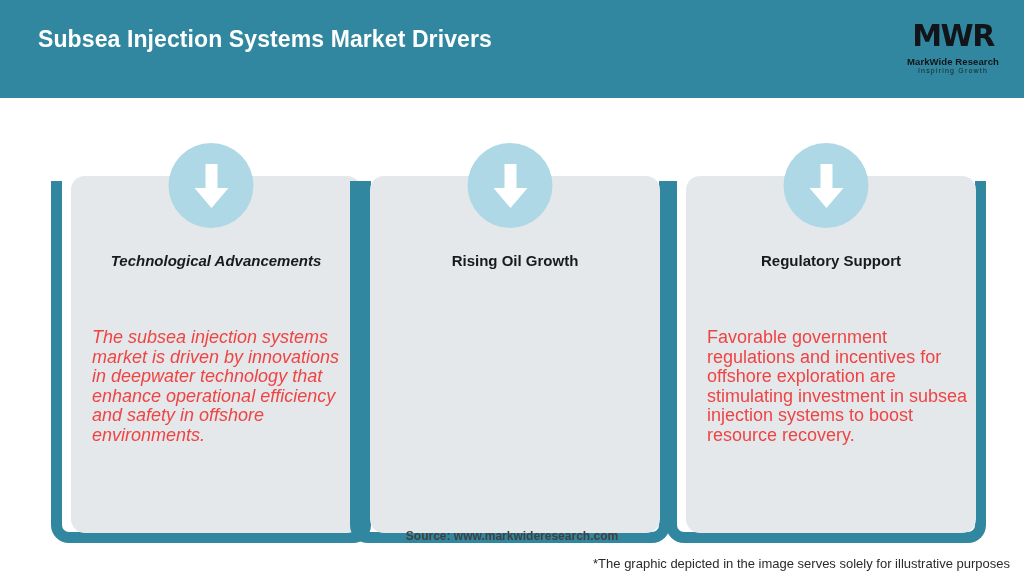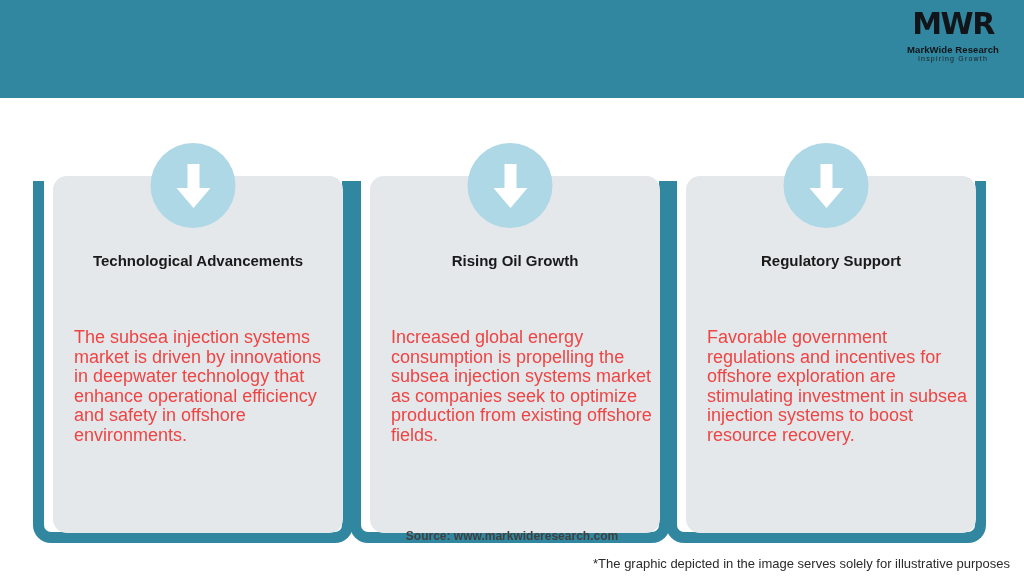--- a/index.html
+++ b/index.html
@@ -46,20 +46,21 @@
     user-select: none;
   }
   .logo-mark {
     display: block;
     font-size: 30px;
     font-weight: bold;
     line-height: 30px;
     color: #111418;
     letter-spacing: -1.5px;
     font-family: "DejaVu Sans", sans-serif;
+    margin-top: 12px;
   }
   .logo-name {
     display: block;
     font-size: 9.5px;
     font-weight: bold;
     line-height: 11px;
     color: #111418;
     letter-spacing: 0.1px;
     margin-top: 5px;
   }
@@ -78,21 +79,21 @@
     top: 143px;
     width: 1024px;
     height: 400px;
   }
   .card-wrap {
     position: absolute;
     top: 0;
     width: 320px;
     height: 400px;
   }
-  .card-wrap.c0 { left: 33px; }
+  .card-wrap.c0 { left: 51px; font-style: italic; }
   .card-wrap.c1 { left: 350px; }
   .card-wrap.c2 { left: 666px; }
 
   
   .card-frame {
     position: absolute;
     left: 0;
     top: 38px;
     width: 320px;
     height: 362px;
@@ -170,20 +171,21 @@
     top: 556px;
     font-size: 13px;
     color: #2b2b2b;
     white-space: nowrap;
   }
 </style>
 </head>
 <body>
 
 <div class="header-band">
+  <div class="header-title">Subsea Injection Systems Market Drivers</div>
 
   <div class="logo">
     <span class="logo-mark">MWR</span>
     <span class="logo-name">MarkWide Research</span>
     <span class="logo-tag">Inspiring Growth</span>
   </div>
 </div>
 
 <div class="cards">
 
@@ -201,21 +203,20 @@
 
   <div class="card-wrap c1">
     <div class="card-frame"></div>
     <div class="card-panel"></div>
     <div class="card-badge">
       <svg width="40" height="52" viewBox="0 0 40 52" aria-hidden="true">
         <polygon points="14,4 26,4 26,28 37,28 20,48 3,28 14,28" fill="#ffffff"></polygon>
       </svg>
     </div>
     <div class="card-title">Rising Oil Growth</div>
-    <div class="card-body">Increased global energy consumption is propelling the subsea injection systems market as companies seek to optimize production from existing offshore fields.</div>
   </div>
 
   <div class="card-wrap c2">
     <div class="card-frame"></div>
     <div class="card-panel"></div>
     <div class="card-badge">
       <svg width="40" height="52" viewBox="0 0 40 52" aria-hidden="true">
         <polygon points="14,4 26,4 26,28 37,28 20,48 3,28 14,28" fill="#ffffff"></polygon>
       </svg>
     </div>

